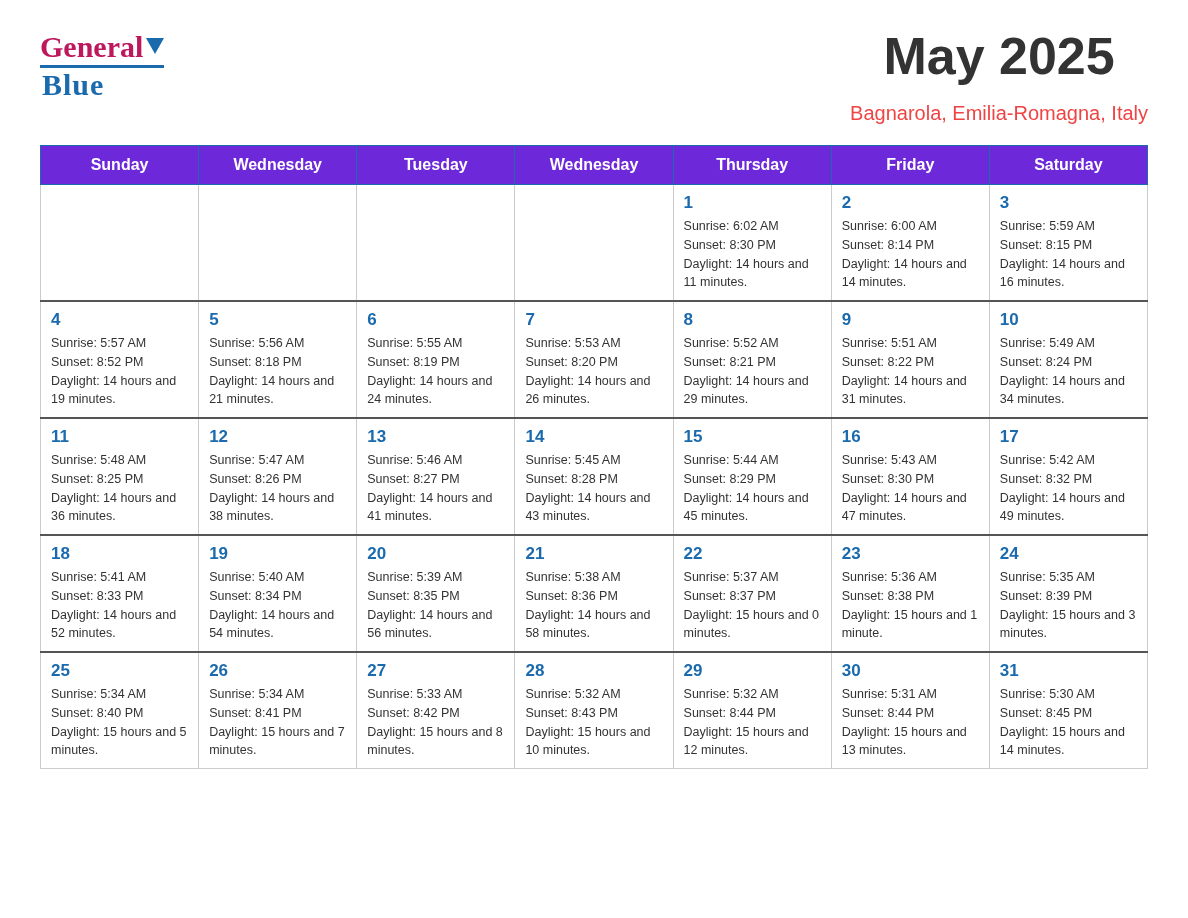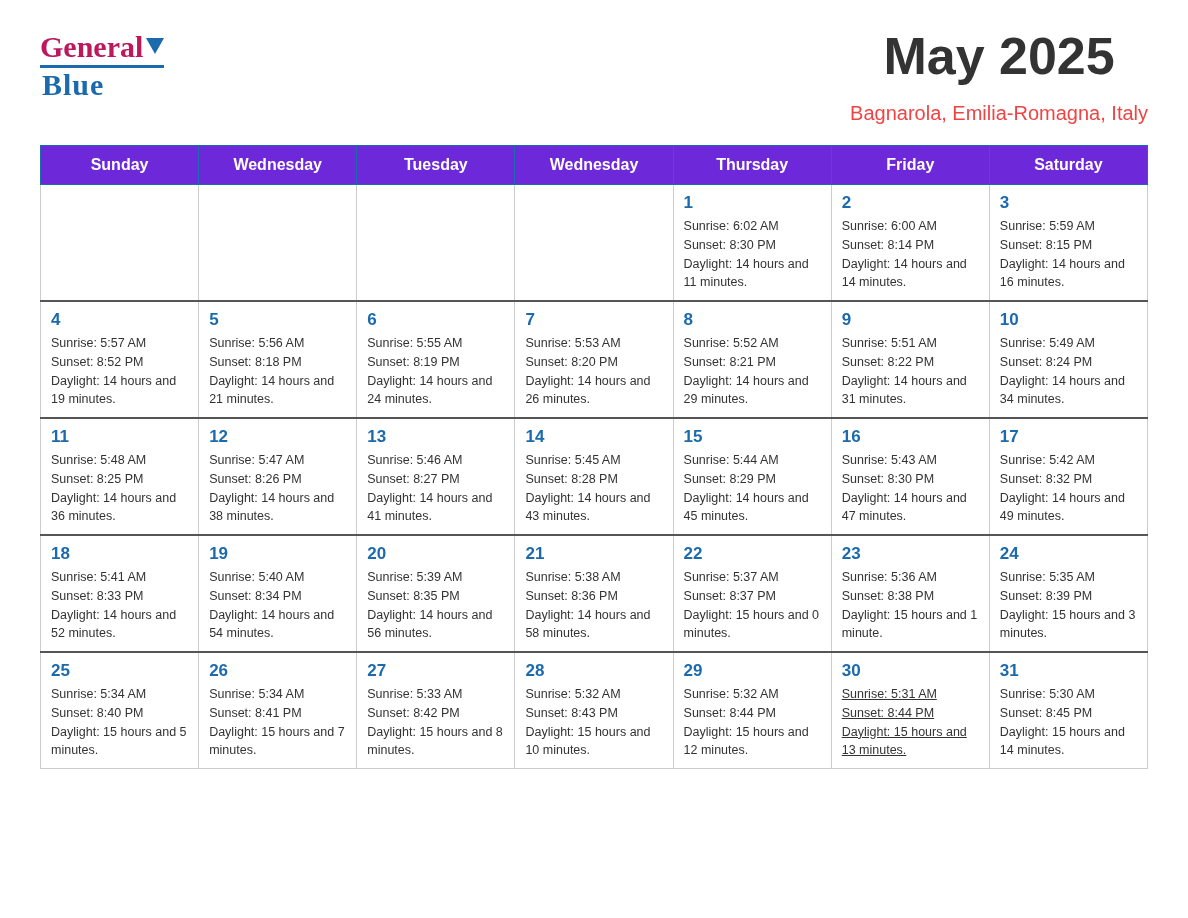--- a/index.html
+++ b/index.html
@@ -291,21 +291,21 @@
 Daylight: 15 hours and 10 minutes.</div>
         </td>
         <td>
           <span class="day-num">29</span>
           <div class="day-info" style="white-space: pre-line;">Sunrise: 5:32 AM
 Sunset: 8:44 PM
 Daylight: 15 hours and 12 minutes.</div>
         </td>
         <td>
           <span class="day-num">30</span>
-          <div class="day-info" style="white-space: pre-line; text-decoration: underline;">Sunrise: 5:31 AM
+          <div class="day-info" style="white-space: pre-line;">Sunrise: 5:31 AM
 Sunset: 8:44 PM
 Daylight: 15 hours and 13 minutes.</div>
         </td>
         <td>
           <span class="day-num">31</span>
           <div class="day-info" style="white-space: pre-line;">Sunrise: 5:30 AM
 Sunset: 8:45 PM
 Daylight: 15 hours and 14 minutes.</div>
         </td>
       </tr>

